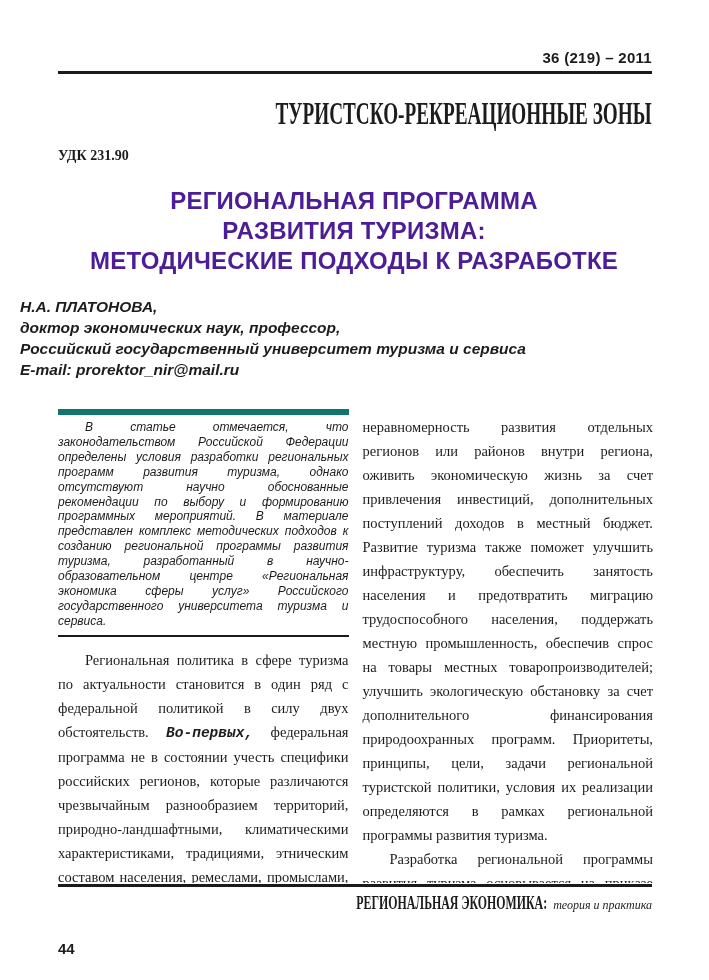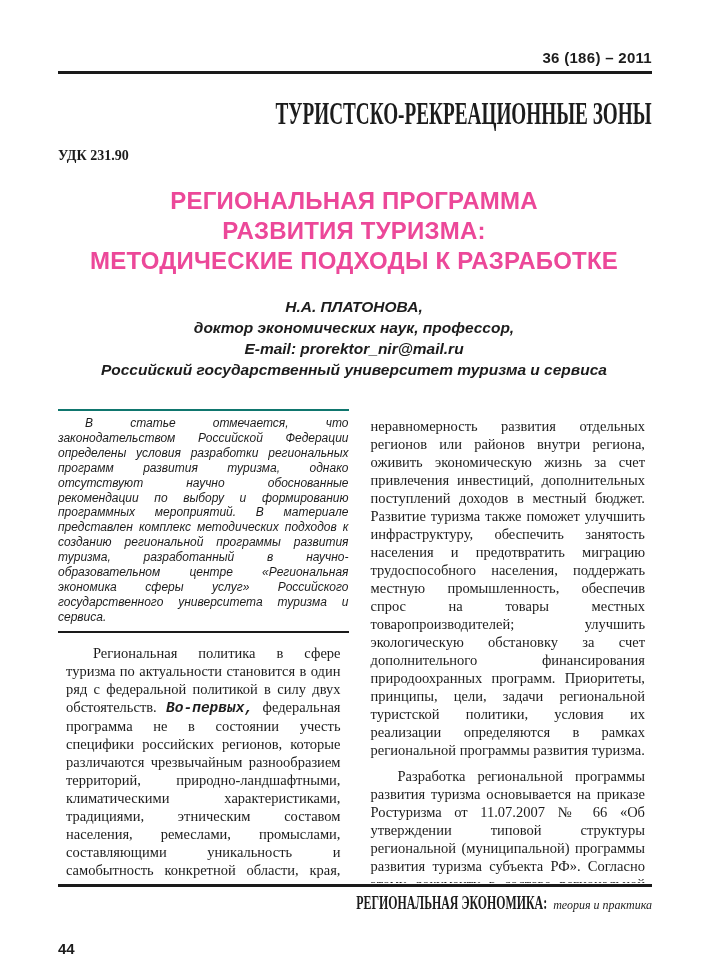--- a/index.html
+++ b/index.html
@@ -30,49 +30,48 @@
   .udk{
     position:absolute;top:148px;left:58px;
     font-weight:bold;font-size:14px;
   }
   
   .title{
     position:absolute;top:186px;left:34px;width:640px;
     text-align:center;
     font-family:"Liberation Sans", sans-serif;
     font-weight:bold;font-size:24px;line-height:30px;
-    color:#ec4899;letter-spacing:.2px;
+    color:#4c1d95;letter-spacing:.2px;
   }
   .author{
     position:absolute;top:296px;left:20px;width:668px;
-    text-align:center;
     font-family:"Liberation Sans", sans-serif;
     font-weight:bold;font-style:italic;
     font-size:15.5px;line-height:21px;
   }
   
   .columns{
     position:absolute;top:409px;left:58px;width:595px;height:474px;
     display:flex;gap:14px;overflow:hidden;
   }
   .col{width:290.5px;box-sizing:border-box;}
   .abstract-block{
-    border-top:2px solid #0f766e;
+    border-top:6px solid #0f766e;
     border-bottom:2px solid #1a1a1a;
     padding:5px 0 6px 0;
     font-family:"Liberation Sans", sans-serif;
     font-style:italic;font-size:12px;line-height:14.9px;
     text-align:justify;
   }
   .abstract-block p{margin:0;text-indent:27px;}
   .kw-label{font-weight:bold;}
   .col-body{margin-top:11px;}
   .col-body.flush{margin-top:6px;}
   .col-body p{
-    margin:8px;font-size:14.5px;line-height:18px;text-align:justify;
+    margin:0;font-size:14.5px;line-height:24px;text-align:justify;
   }
   .col-body p.indent{text-indent:27px;}
   .col-body .bi{font-weight:bold;font-style:italic;font-family:Liberation Mono, monospace;}
   
   .rule-bottom{
     position:absolute;left:58px;right:57px;top:884px;height:3px;background:#1a1a1a;
   }
   .page-num{
     position:absolute;left:58px;top:940px;
     font-family:"Liberation Sans", sans-serif;
@@ -91,38 +90,38 @@
   .journal-subtitle{
     font-family:"Liberation Serif", serif;
     font-style:italic;font-size:12px;
   }
 </style>
 </head>
 <body>
 
 <div class="page">
 
-  <div class="issue">36 (186) – 2011</div>
+  <div class="issue">36 (219) – 2011</div>
   <div class="rule-top"></div>
 
   <div class="section-header">ТУРИСТСКО-РЕКРЕАЦИОННЫЕ ЗОНЫ</div>
 
   <div class="udk">УДК 231.90</div>
 
   <div class="title">
     <div>РЕГИОНАЛЬНАЯ ПРОГРАММА</div>
     <div>РАЗВИТИЯ ТУРИЗМА:</div>
     <div>МЕТОДИЧЕСКИЕ ПОДХОДЫ К РАЗРАБОТКЕ</div>
   </div>
 
   <div class="author">
     <div>Н.А. ПЛАТОНОВА,</div>
     <div>доктор экономических наук, профессор,</div>
+    <div>Российский государственный университет туризма и сервиса</div>
     <div>E-mail: prorektor_nir@mail.ru</div>
-    <div>Российский государственный университет туризма и сервиса</div>
   </div>
 
   <div class="columns">
     <div class="col">
       <div class="abstract-block">
         <p>В статье отмечается, что законодательством Российской Федерации определены условия разработки региональных программ развития туризма, однако отсутствуют научно обоснованные рекомендации по выбору и формированию программных мероприятий. В материале представлен комплекс методических подходов к созданию региональной программы развития туризма, разработанный в научно-образовательном центре «Региональная экономика сферы услуг» Российского государственного университета туризма и сервиса.</p>
       </div>
       <div class="col-body">
           <p class="indent"><span>Региональная политика в сфере туризма по актуальности становится в один ряд с федеральной политикой в силу двух обстоятельств. </span><span class="bi">Во-первых,</span><span> федеральная программа не в состоянии учесть специфики российских регионов, которые различаются чрезвычайным разнообразием территорий, природно-ландшафтными, климатическими характеристиками, традициями, этническим составом населения, ремеслами, промыслами, составляющими уникальность и самобытность конкретной области, края, района.</span></p>
         </div>

